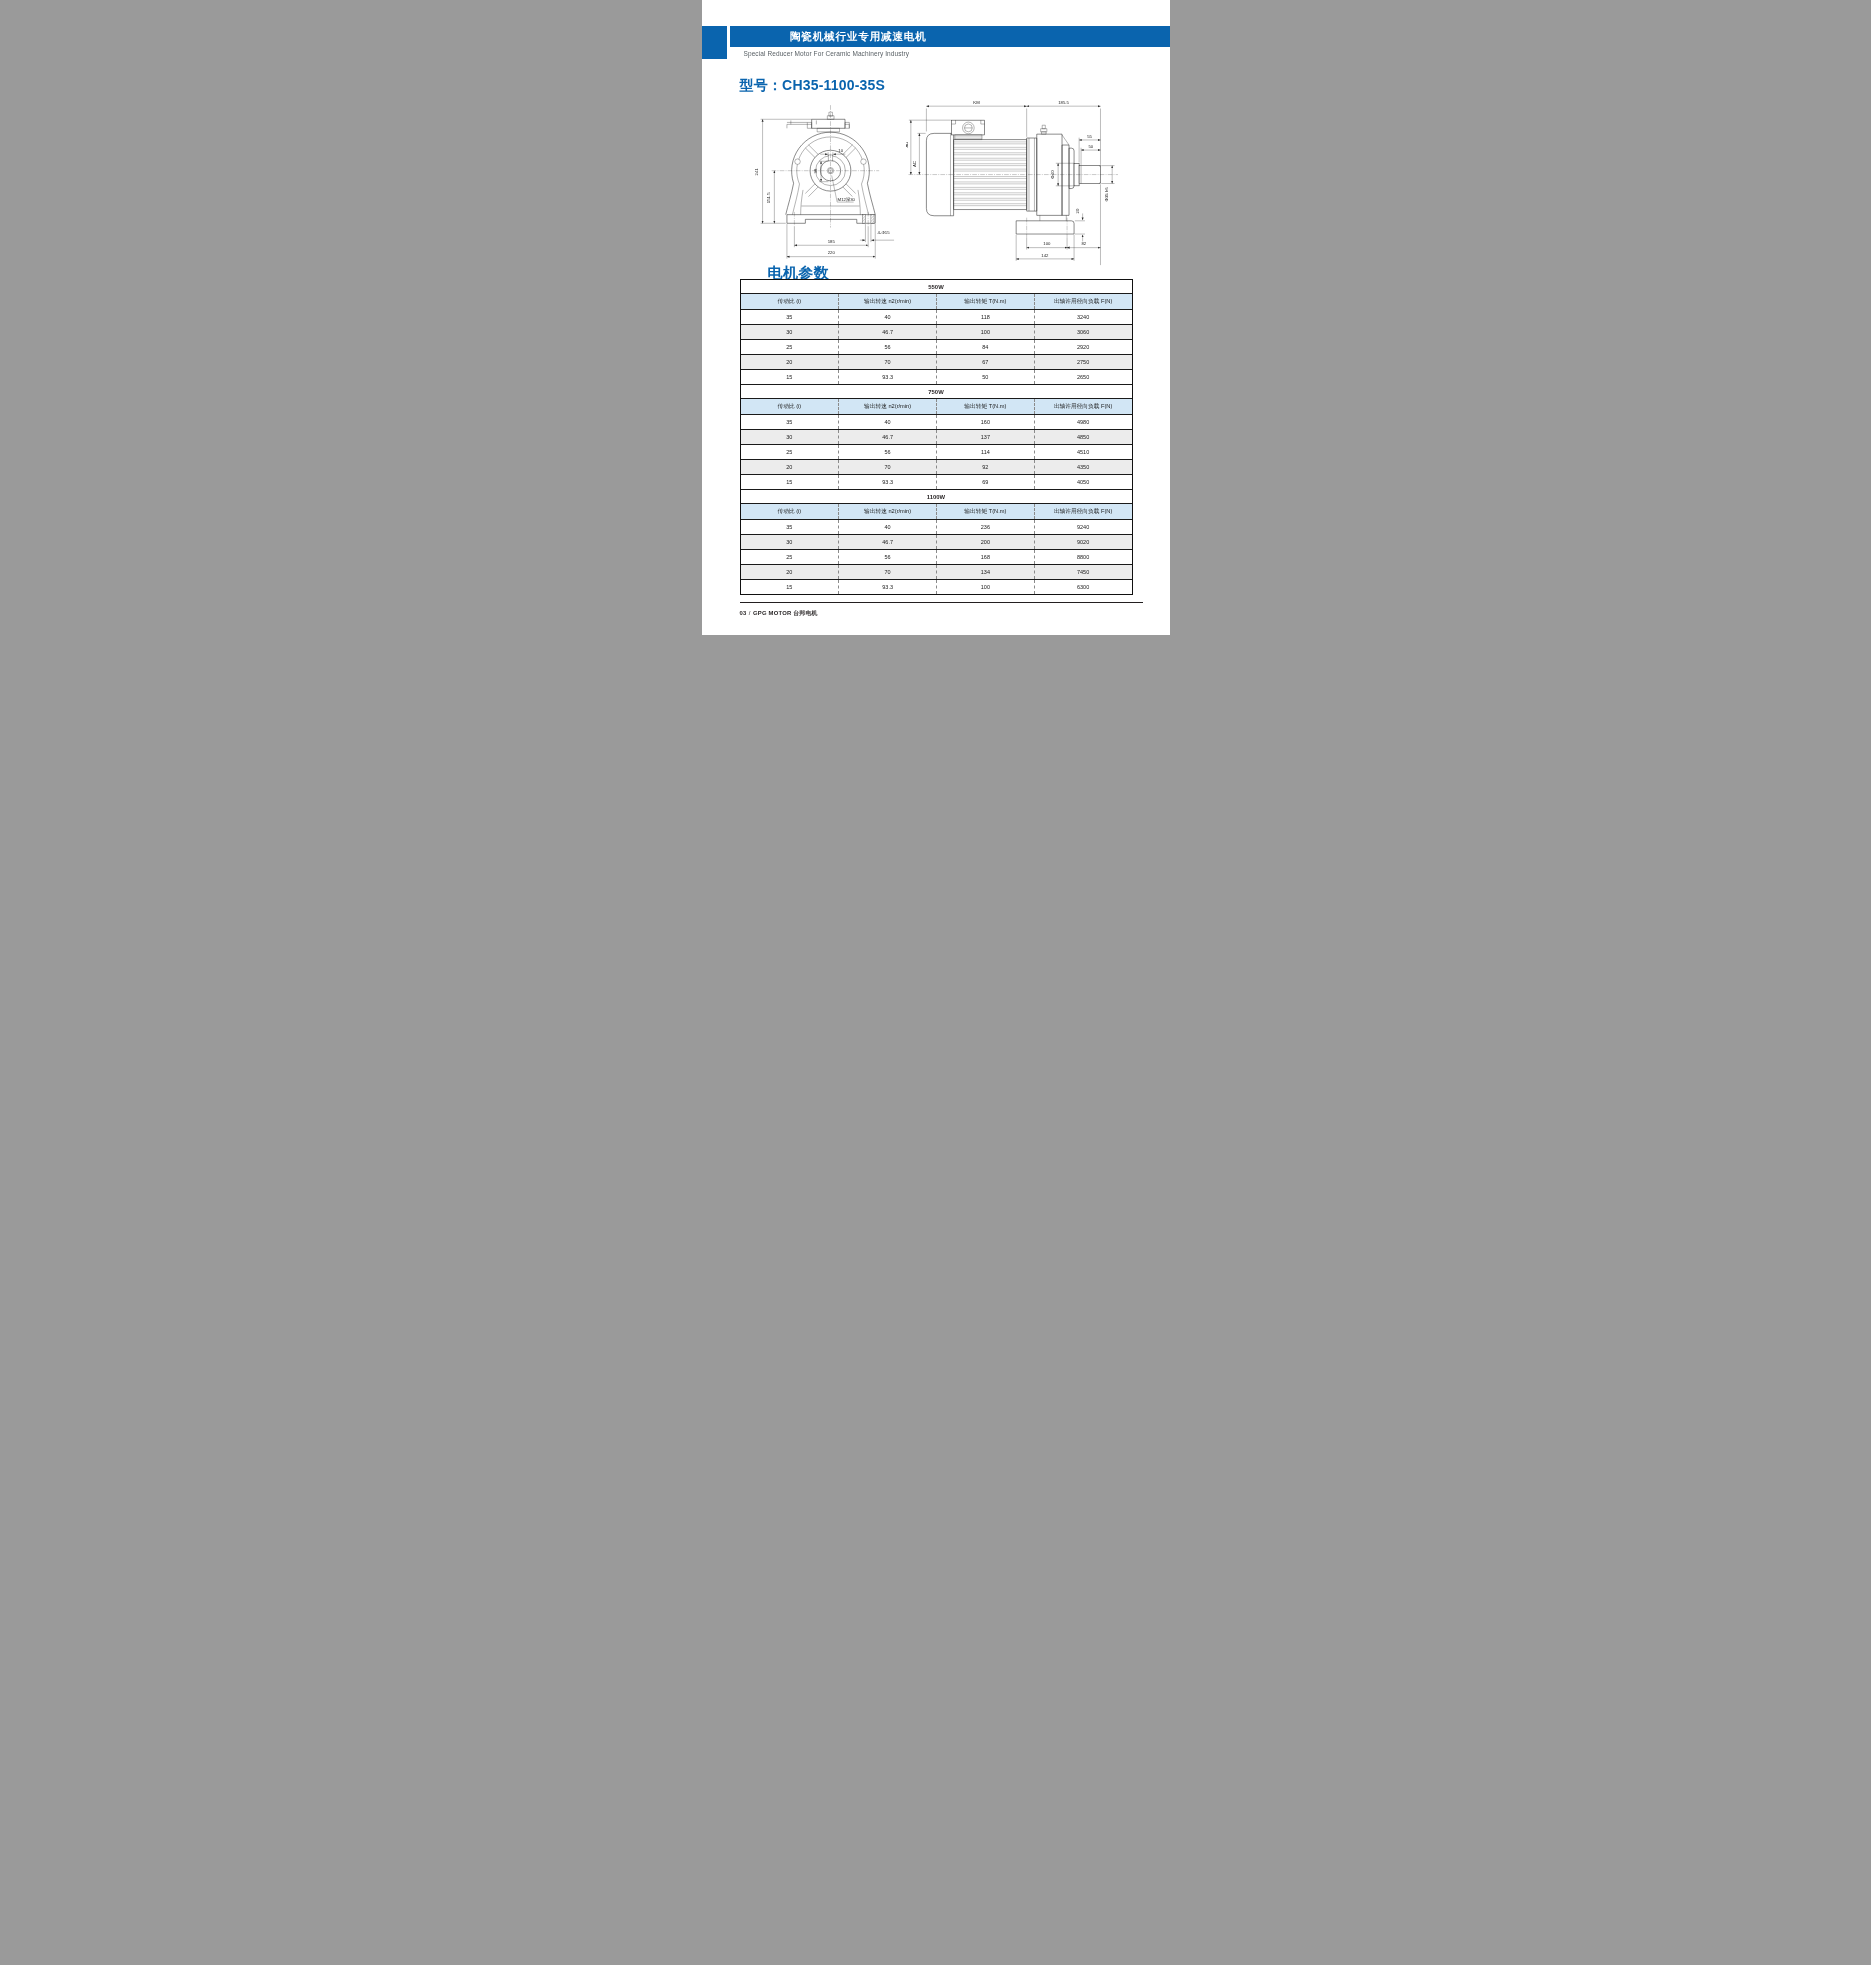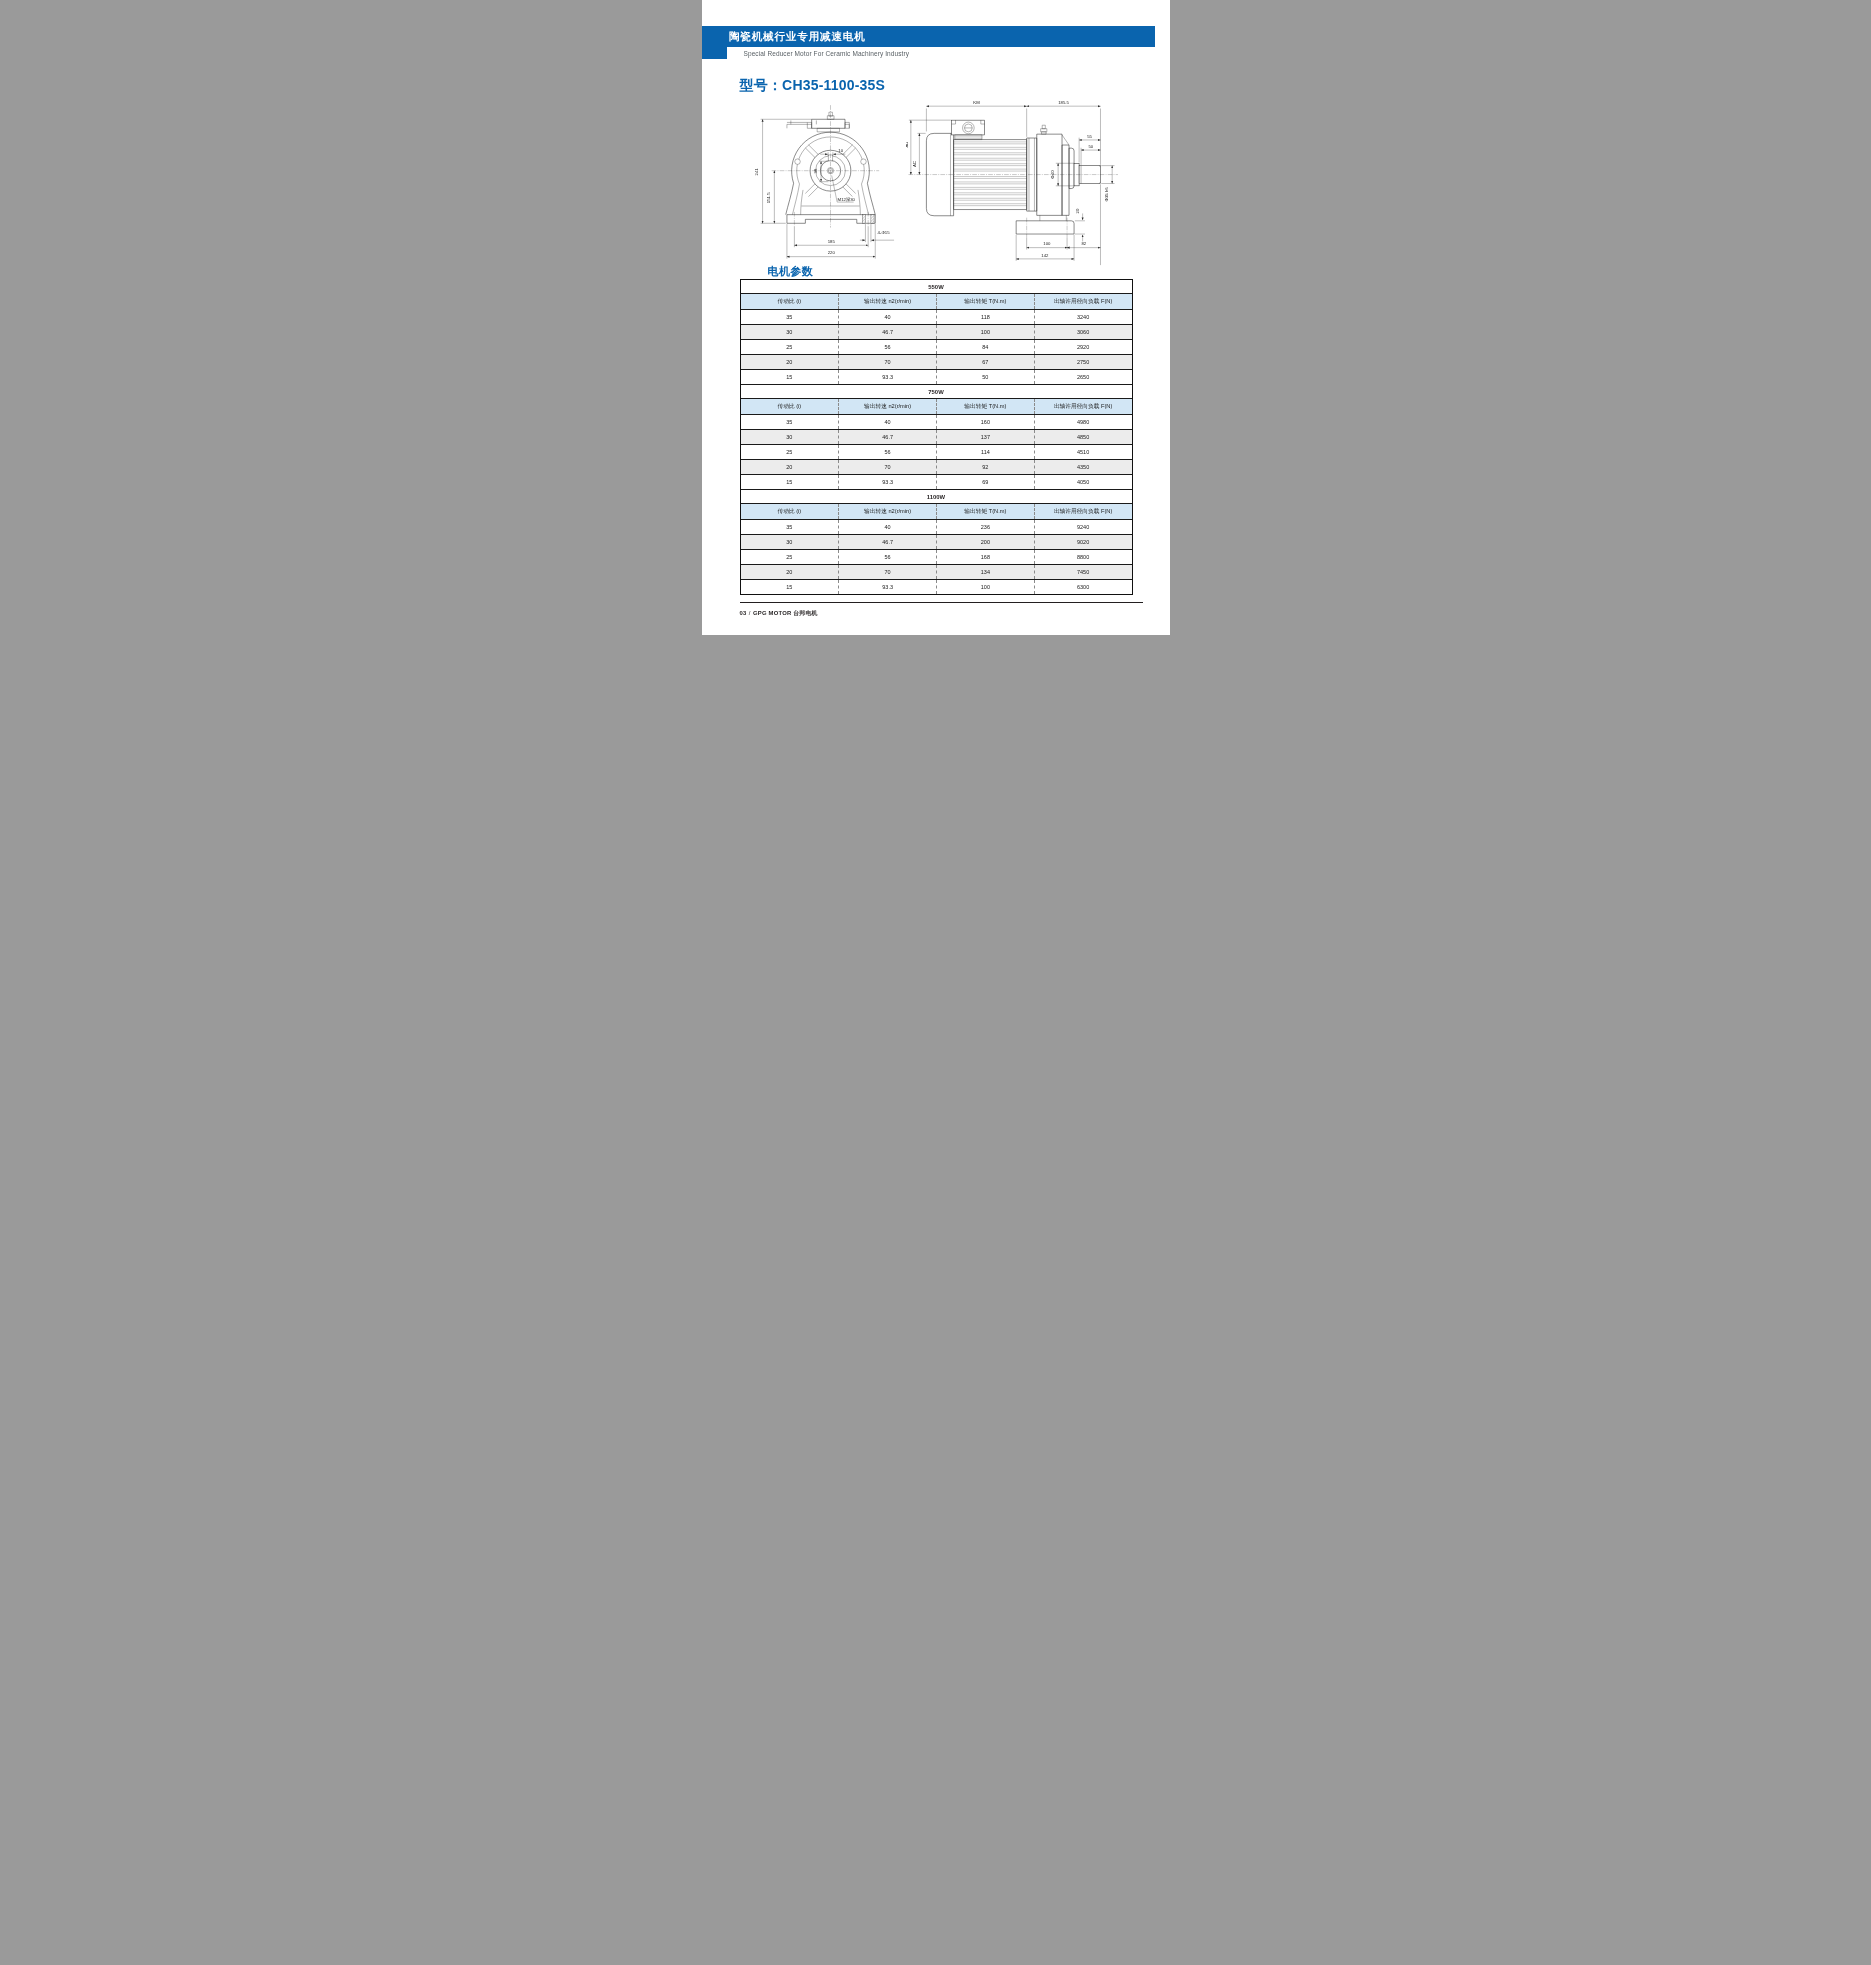--- a/index.html
+++ b/index.html
@@ -1,37 +1,37 @@
 <!DOCTYPE html>
 <html style="font-size:6.3px"><head>
 <meta charset="utf-8">
 <style>
   html,body{margin:0;padding:0;background:#9a9a9a;}
   .page{position:relative;width:468px;height:635px;margin:0 auto;background:#ffffff;overflow:hidden;
         font-family:"Liberation Sans","DejaVu Sans",sans-serif;color:#231f20;}
   
   .corner-square{position:absolute;left:0;top:26px;width:25px;height:33px;background:#0a64ae;}
-  .header-bar{position:absolute;left:14px;top:26px;width:439px;height:21px;background:#0a64ae;
-              display:flex;align-items:center;}
+  .header-bar{position:absolute;left:28px;top:26px;width:439px;height:21px;background:#0a64ae;
+              display:flex;align-items:center;padding-left:47px;}
   .header-bar .title-zh{color:#fff;font-size:10.6px;font-weight:700;letter-spacing:0.8px;padding-left:13.4px;}
   .subtitle{position:absolute;left:42px;top:50px;font-size:6.5px;color:#5a6166;letter-spacing:0.1px;}
   .model-line{position:absolute;left:38px;top:77px;font-size:14px;font-weight:700;color:#0a64ae;letter-spacing:0.2px;}
   
   .front-svg{position:absolute;left:39px;top:98px;width:157px;height:165px;}
   .side-svg{position:absolute;left:204px;top:98px;width:218px;height:171px;}
   .ol{fill:none;stroke:#2b2b2b;stroke-width:1.4;stroke-linejoin:round;}
   .ol2{fill:none;stroke:#2b2b2b;stroke-width:.9;stroke-linejoin:round;}
   .wh{fill:#fff;stroke:#2b2b2b;stroke-width:1.4;}
   .wh2{fill:#fff;stroke:#2b2b2b;stroke-width:.9;}
   .fin{fill:none;stroke:#2b2b2b;stroke-width:.65;}
   .dim{fill:none;stroke:#2b2b2b;stroke-width:.8;}
   .cl{fill:none;stroke:#3a3a3a;stroke-width:.7;stroke-dasharray:12 3 2.5 3;}
   text.dt{font-family:"Liberation Sans",sans-serif;font-size:11px;fill:#1a1a1a;}
   
-  .section-title{position:absolute;left:38px;top:264px;font-size:11px;font-weight:700;color:#0a64ae;letter-spacing:0.4px;padding-left:28px;}
+  .section-title{position:absolute;left:38px;top:264px;font-size:15px;font-weight:700;color:#0a64ae;letter-spacing:0.4px;padding-left:28px;}
   
   .ptable{position:absolute;left:38px;top:279px;width:393px;border-top:1.2px solid #111;border-bottom:1.2px solid #111;
           border-left:0.4px solid #111;border-right:0.4px solid #111;box-sizing:border-box;}
   .t-row{display:grid;grid-template-columns:1fr 1fr 1fr 1fr;border-top:0.4px solid #1a1a1a;}
   .t-row:first-child{border-top:none;}
   .t-row.power{display:flex;align-items:center;justify-content:center;height:13px;background:#fff;
                font-weight:700;font-size:5.9px;}
   .t-row.head{height:15px;background:#d2e6f5;font-size:5.7px;}
   .t-row.data{height:14px;background:#fff;font-size:5.5px;}
   .t-row.data.alt{background:#ececec;}

